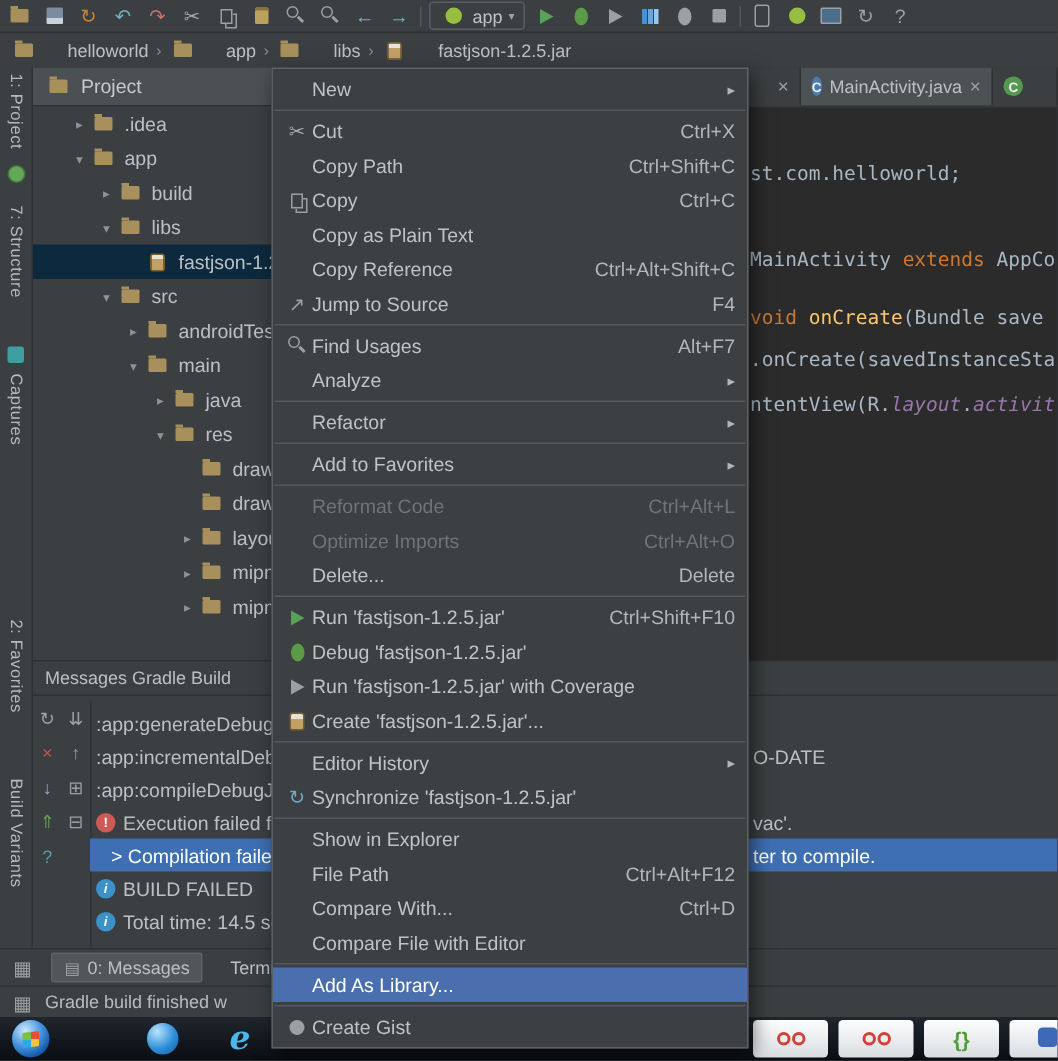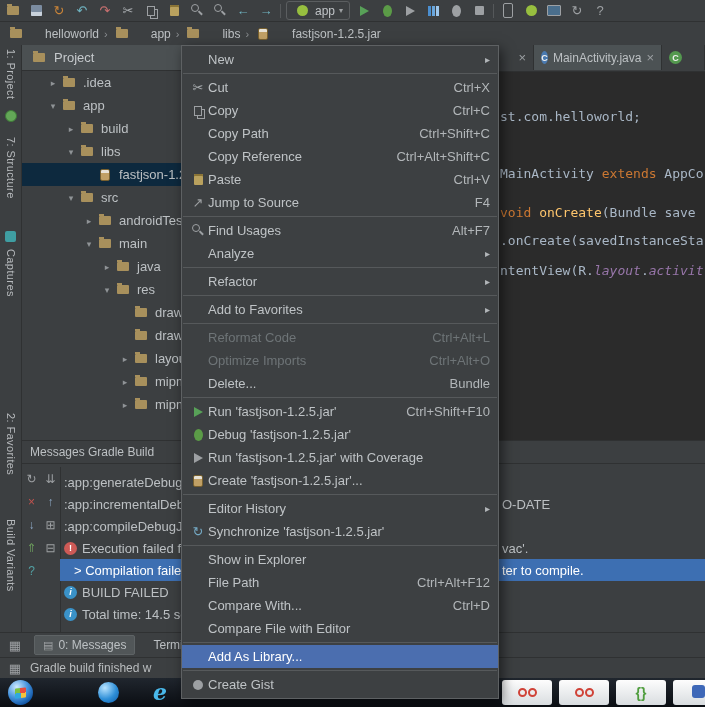--- a/index.html
+++ b/index.html
@@ -375,45 +375,42 @@
     </div>
     <div class="msep"></div>
     <div class="mitem">
       <span class="mic">
         <span class="icn" style="color: rgb(167, 171, 174);">✂</span>
       </span>
       <span class="mlabel">Cut</span>
       <span class="mshort">Ctrl+X</span>
     </div>
     <div class="mitem">
+      <span class="mic"></span>
+      <span class="mlabel">Copy Path</span>
+      <span class="mshort">Ctrl+Shift+C</span>
+    </div>
+    <div class="mitem">
       <span class="mic">
         <span class="icn ic-copy"></span>
       </span>
       <span class="mlabel">Copy</span>
       <span class="mshort">Ctrl+C</span>
     </div>
     <div class="mitem">
       <span class="mic"></span>
-      <span class="mlabel">Copy Path</span>
-      <span class="mshort">Ctrl+Shift+C</span>
+      <span class="mlabel">Copy as Plain Text</span>
     </div>
     <div class="mitem">
       <span class="mic"></span>
       <span class="mlabel">Copy Reference</span>
       <span class="mshort">Ctrl+Alt+Shift+C</span>
     </div>
     <div class="mitem">
       <span class="mic">
-        <span class="icn ic-paste"></span>
-      </span>
-      <span class="mlabel">Paste</span>
-      <span class="mshort">Ctrl+V</span>
-    </div>
-    <div class="mitem">
-      <span class="mic">
         <span class="icn" style="color: rgb(157, 160, 163);">↗</span>
       </span>
       <span class="mlabel">Jump to Source</span>
       <span class="mshort">F4</span>
     </div>
     <div class="msep"></div>
     <div class="mitem">
       <span class="mic">
         <span class="icn ic-mag"></span>
       </span>
@@ -444,21 +441,21 @@
       <span class="mshort">Ctrl+Alt+L</span>
     </div>
     <div class="mitem dis">
       <span class="mic"></span>
       <span class="mlabel">Optimize Imports</span>
       <span class="mshort">Ctrl+Alt+O</span>
     </div>
     <div class="mitem">
       <span class="mic"></span>
       <span class="mlabel">Delete...</span>
-      <span class="mshort">Bundle</span>
+      <span class="mshort">Delete</span>
     </div>
     <div class="msep"></div>
     <div class="mitem">
       <span class="mic">
         <span class="icn ic-run"></span>
       </span>
       <span class="mlabel">Run 'fastjson-1.2.5.jar'</span>
       <span class="mshort">Ctrl+Shift+F10</span>
     </div>
     <div class="mitem">

